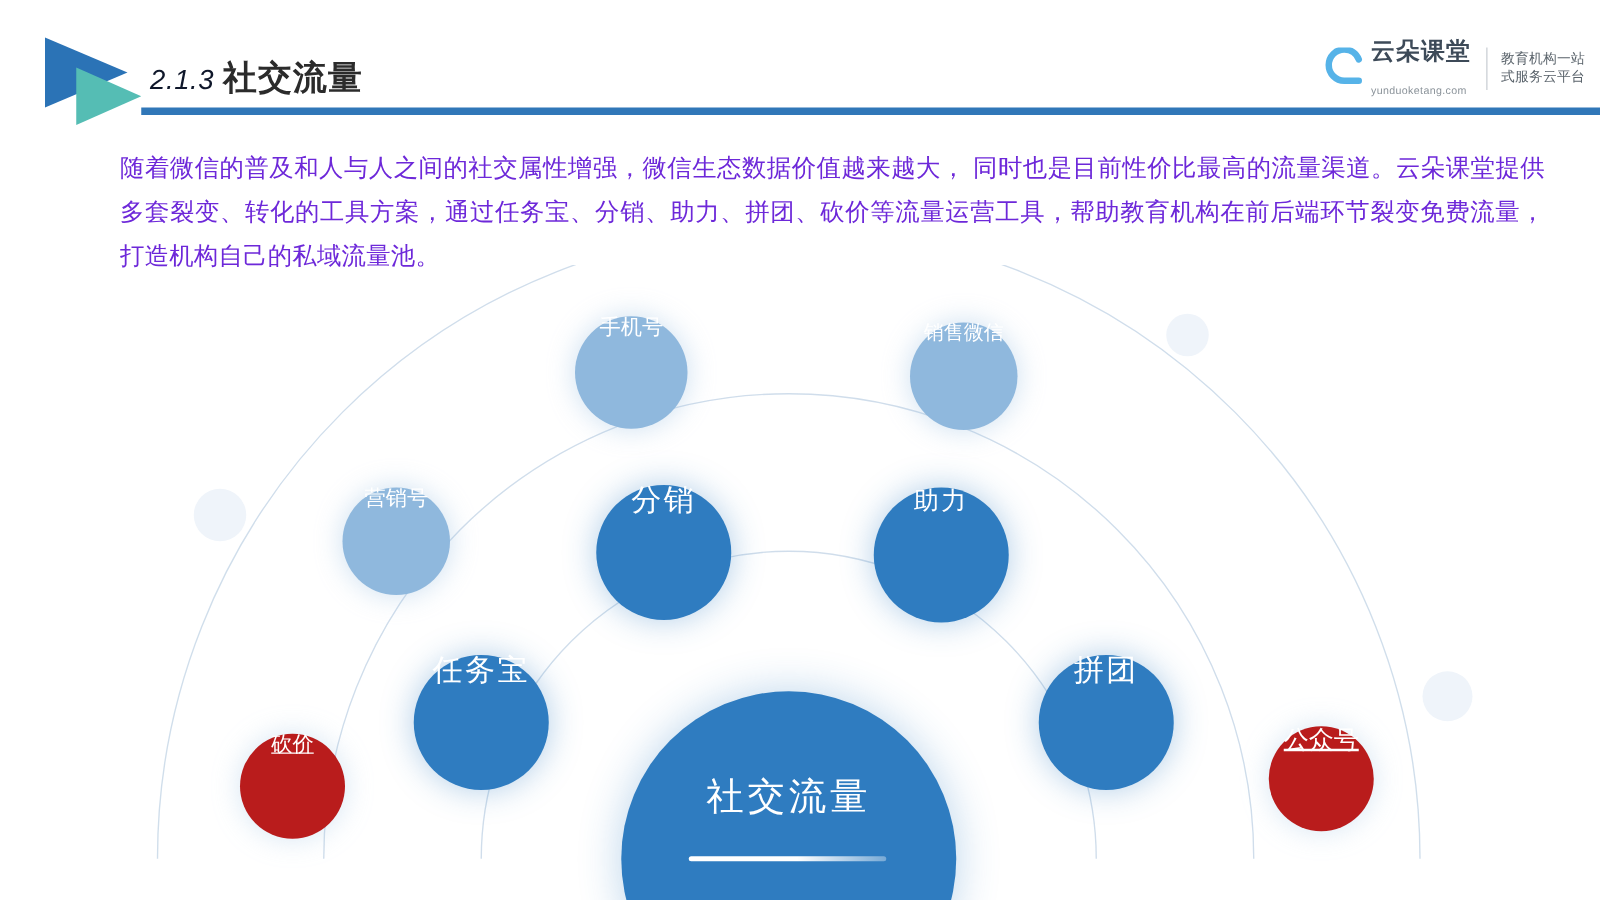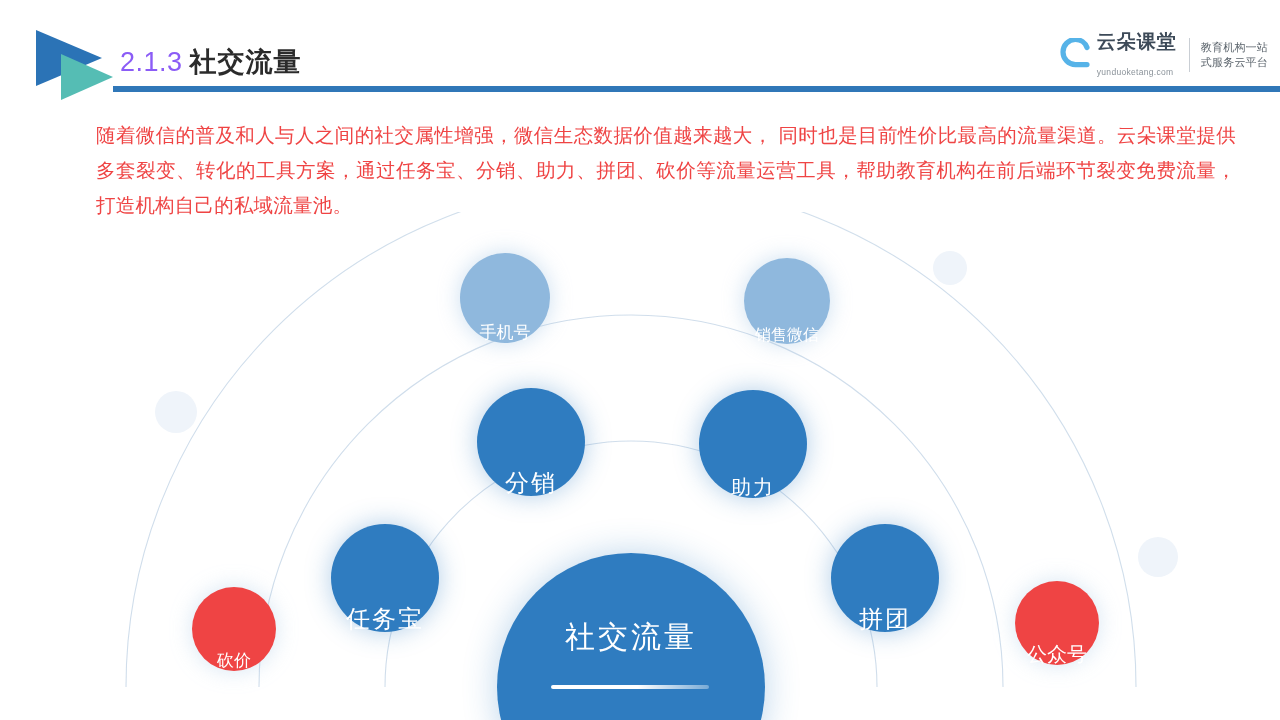--- a/index.html
+++ b/index.html
@@ -22,24 +22,25 @@
     width: 92px; height: 74px;
   }
   .title-row {
     position: absolute;
     left: 120px; top: 44px;
     display: flex;
     align-items: baseline;
     gap: 7px;
   }
   .title-num {
-    font-size: 27px;
-    color: #8b5cf6;
+    font-size: 22px;
+    color: #0f172a;
     letter-spacing: 0.5px;
     font-weight: 400;
+    font-style: italic;
   }
   .title-text {
     font-size: 27px;
     color: #2b2b2b;
     font-weight: bold;
     letter-spacing: 1px;
   }
   .title-rule {
     position: absolute;
     left: 113px; top: 86px;
@@ -75,46 +76,46 @@
     text-align: right;
   }
 
   
   .body-copy {
     position: absolute;
     left: 96px; top: 118px;
     width: 1140px;
     font-size: 19.5px;
     line-height: 35px;
-    color: #ef4444;
+    color: #6d28d9;
     text-align: justify;
     letter-spacing: 0.2px;
   }
 
   
   .diagram {
     position: absolute;
     left: 0; top: 212px;
     width: 1280px; height: 508px;
   }
   .diagram svg { display: block; }
 
   .node {
     position: absolute;
     border-radius: 50%;
     display: flex;
-    align-items: flex-end;
+    align-items: flex-start;
     justify-content: center;
     color: #ffffff;
     text-align: center;
     line-height: 1.1;
     white-space: nowrap;
   }
   .node.light  { background: #8fb8dd; box-shadow: 0 0 22px rgba(143,184,221,0.45); }
-  .node.lighter{ background: #ef4444; box-shadow: 0 0 22px rgba(156,192,226,0.40); }
+  .node.lighter{ background: #b91c1c; box-shadow: 0 0 22px rgba(156,192,226,0.40); text-decoration: underline; }
   .node.dark   { background: #2f7cc0; box-shadow: 0 0 26px rgba(47,124,192,0.38); }
 
   .hub {
     position: absolute;
     border-radius: 50%;
     background: #2f7cc0;
     box-shadow: 0 0 34px rgba(47,124,192,0.32);
   }
   .hub-label {
     position: absolute;
@@ -186,22 +187,25 @@
       </g>
     </svg>
 
     <div class="ghost" style="left:933px;top:39px;width:34px;height:34px;"></div>
     <div class="ghost" style="left:155px;top:179px;width:42px;height:42px;"></div>
     <div class="ghost" style="left:1138px;top:325px;width:40px;height:40px;"></div>
 
     <div class="node light" style="left:460px;top:41px;width:90px;height:90px;font-size:17px;">
         <span>手机号</span>
       </div>
-    <div class="node light" style="left:744px;top:46px;width:86px;height:86px;font-size:16px;">
+    <div class="node light" style="left:728px;top:46px;width:86px;height:86px;font-size:16px;">
         <span>销售微信</span>
+      </div>
+    <div class="node light" style="left:274px;top:178px;width:86px;height:86px;font-size:17px;">
+        <span>营销号</span>
       </div>
     <div class="node dark" style="left:477px;top:176px;width:108px;height:108px;font-size:24px;letter-spacing:2px;">
         <span>分销</span>
       </div>
     <div class="node dark" style="left:699px;top:178px;width:108px;height:108px;font-size:20px;letter-spacing:2px;">
         <span>助力</span>
       </div>
     <div class="node dark" style="left:331px;top:312px;width:108px;height:108px;font-size:24px;letter-spacing:2px;">
         <span>任务宝</span>
       </div>

